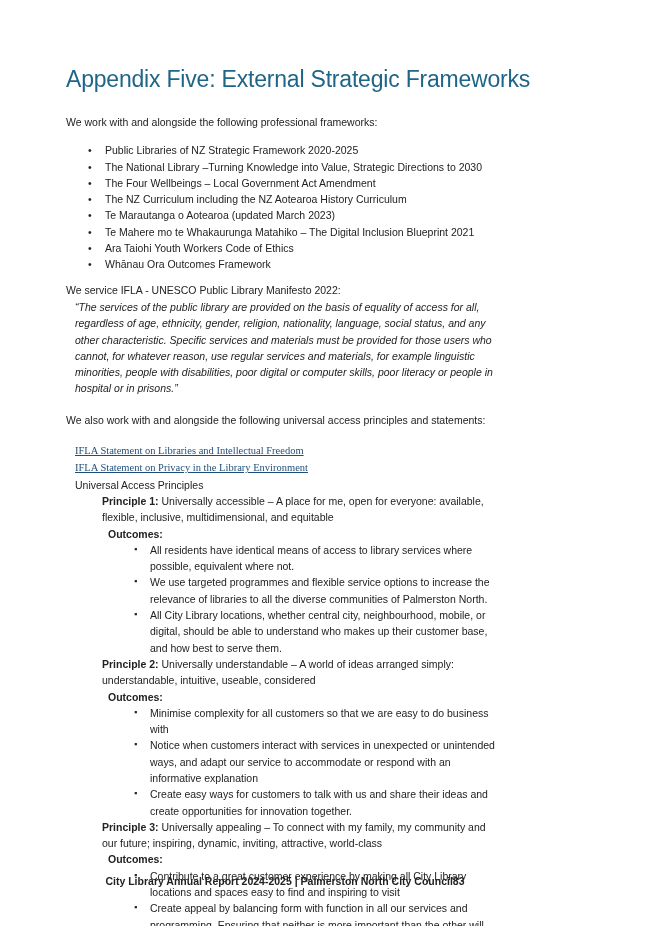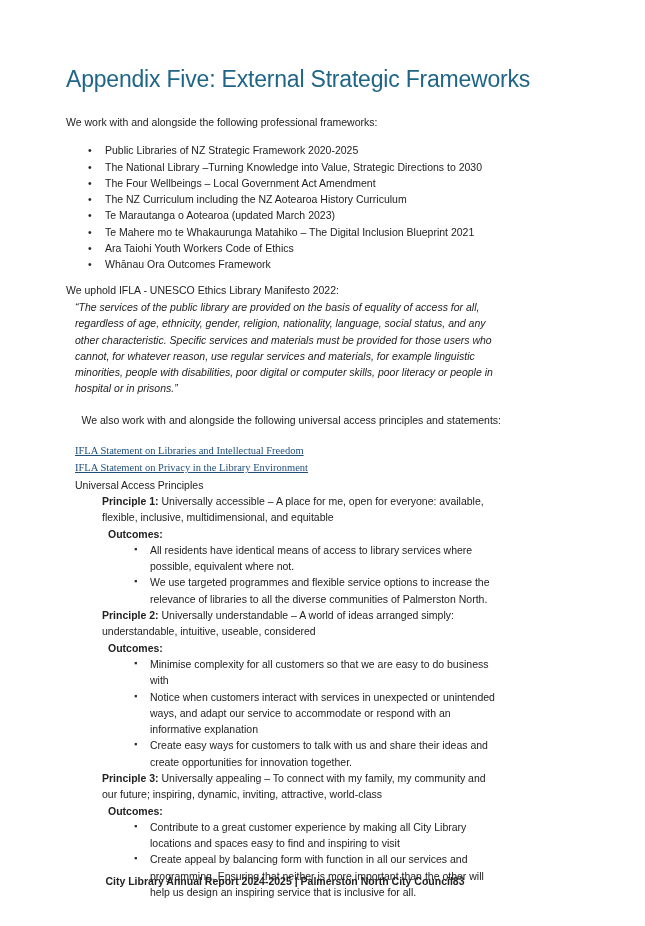--- a/index.html
+++ b/index.html
@@ -47,21 +47,21 @@
     left: 22px;
     top: 0;
   }
   p.manifesto-lead { margin-top: 8px; }
   p.quote {
     font-style: italic;
     margin-left: 9px;
     margin-top: 1px;
     margin-bottom: 15px;
   }
-  p.access-lead { margin-bottom: 8px; text-align: right; }
+  p.access-lead { margin-bottom: 8px; }
   .links-block { margin-top: 14px; }
   a.doc-link {
     display: inline-block;
     color: #1F4E79;
     text-decoration: underline;
     cursor: pointer;
     font-family: Liberation Serif, serif;
   }
   .links-block .link-row { margin-left: 9px; }
   p.principles-heading { margin-left: 9px; }
@@ -106,21 +106,21 @@
       <li>Public Libraries of NZ Strategic Framework 2020-2025</li>
       <li>The National Library –Turning Knowledge into Value, Strategic Directions to 2030</li>
       <li>The Four Wellbeings – Local Government Act Amendment</li>
       <li>The NZ Curriculum including the NZ Aotearoa History Curriculum</li>
       <li>Te Marautanga o Aotearoa (updated March 2023)</li>
       <li>Te Mahere mo te Whakaurunga Matahiko – The Digital Inclusion Blueprint 2021</li>
       <li>Ara Taiohi Youth Workers Code of Ethics</li>
       <li>Whānau Ora Outcomes Framework</li>
     </ul>
 
-    <p class="manifesto-lead">We uphold IFLA - UNESCO Ethics Library Manifesto 2022:</p>
+    <p class="manifesto-lead">We service IFLA - UNESCO Public Library Manifesto 2022:</p>
 
     <p class="quote">“The services of the public library are provided on the basis of equality of access for all, regardless of age, ethnicity, gender, religion, nationality, language, social status, and any other characteristic. Specific services and materials must be provided for those users who cannot, for whatever reason, use regular services and materials, for example linguistic minorities, people with disabilities, poor digital or computer skills, poor literacy or people in hospital or in prisons.”</p>
 
     <p class="access-lead">We also work with and alongside the following universal access principles and statements:</p>
 
     <div class="links-block">
       <div class="link-row">
         <a class="doc-link">IFLA Statement on Libraries and Intellectual Freedom</a>
       </div>
       <div class="link-row">
@@ -129,20 +129,21 @@
     </div>
 
     <p class="principles-heading">Universal Access Principles</p>
 
     <div class="principle-block">
       <p class="principle"><strong>Principle 1:</strong><span> Universally accessible – A place for me, open for everyone: available, flexible, inclusive, multidimensional, and equitable</span></p>
       <p class="outcomes-label">Outcomes:</p>
       <ul class="sub-bullets">
         <li>All residents have identical means of access to library services where possible, equivalent where not.</li>
         <li>We use targeted programmes and flexible service options to increase the relevance of libraries to all the diverse communities of Palmerston North.</li>
+        <li>All City Library locations, whether central city, neighbourhood, mobile, or digital, should be able to understand who makes up their customer base, and how best to serve them.</li>
       </ul>
     </div>
 
     <div class="principle-block">
       <p class="principle"><strong>Principle 2:</strong><span> Universally understandable – A world of ideas arranged simply: understandable, intuitive, useable, considered</span></p>
       <p class="outcomes-label">Outcomes:</p>
       <ul class="sub-bullets">
         <li>Minimise complexity for all customers so that we are easy to do business with</li>
         <li>Notice when customers interact with services in unexpected or unintended ways, and adapt our service to accommodate or respond with an informative explanation</li>
         <li>Create easy ways for customers to talk with us and share their ideas and create opportunities for innovation together.</li>

